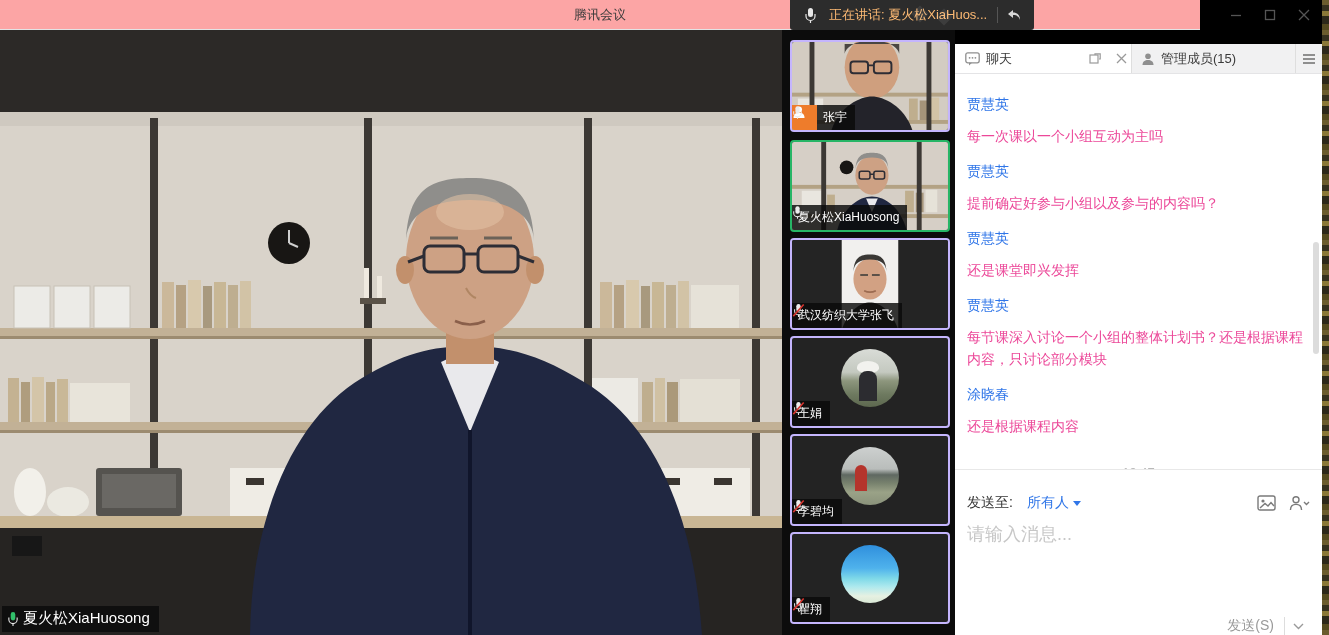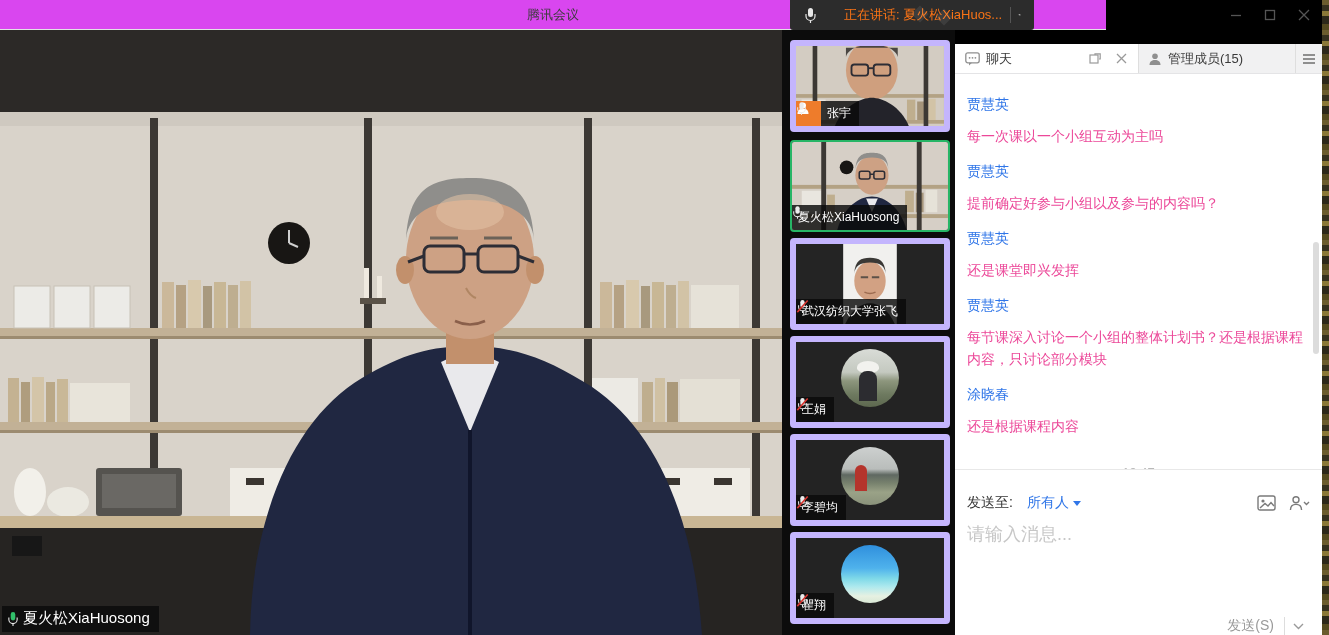--- a/index.html
+++ b/index.html
@@ -1,59 +1,59 @@
 <!DOCTYPE html>
 <html><head>
 <meta charset="utf-8">
 <style>
   * { margin:0; padding:0; box-sizing:border-box; }
   html,body { width:1329px; height:635px; overflow:hidden; }
   body { font-family:"Liberation Sans","DejaVu Sans",sans-serif; background:#000; position:relative; }
 
   
-  .titlebar { position:absolute; left:0; top:0; width:1106px; height:30px; background:#d946ef; border-bottom:1px solid #e3e3e5; }
+  .titlebar { position:absolute; left:0; top:0; width:1200px; height:30px; background:#fca5a5; border-bottom:1px solid #e3e3e5; }
   .title-text { position:absolute; left:0; top:0; width:100%; height:30px; line-height:30px; text-align:center; font-size:13px; color:#3c3c3c; }
   .win-controls { position:absolute; right:8px; top:0; height:30px; display:flex; align-items:center; }
   .win-btn { width:34px; height:30px; display:flex; align-items:center; justify-content:center; color:#555; cursor:default; }
   .win-btn svg { display:block; }
 
   
   .banner { position:absolute; left:790px; top:0; width:244px; height:30px; background:#2c2c2c; border-radius:0 0 3px 3px; display:flex; align-items:center; z-index:30; overflow:hidden; }
   .banner .wm { position:absolute; left:118px; top:4px; width:60px; height:22px; opacity:.08; }
   .banner-mic { margin-left:14px; flex:0 0 auto; }
-  .banner-text { margin-left:27px; font-size:13px; color:#f97316; white-space:nowrap; flex:1; }
+  .banner-text { margin-left:12px; font-size:13px; color:#fdba74; white-space:nowrap; flex:1; }
   .banner-sep { width:1px; height:16px; background:#555; margin:0 8px; }
   .banner-arrow { margin-right:12px; cursor:pointer; }
 
   
   .stage { position:absolute; left:0; top:30px; width:782px; height:605px; background:#111; overflow:hidden; }
   .stage svg.scene { display:block; }
   .stage-label { position:absolute; left:2px; bottom:3px; background:rgba(12,12,12,.85); color:#fff; font-size:15px; padding:3px 9px 4px 5px; display:flex; align-items:center; gap:4px; }
 
   
   .thumbs { position:absolute; left:782px; top:30px; width:173px; height:605px; background:#0c0c0c; }
-  .tile { position:absolute; left:8px; width:160px; height:92px; background:#232323; border-radius:4px; overflow:hidden; border:6px solid #c4b5fd; }
+  .tile { position:absolute; left:8px; width:160px; height:92px; background:#232323; border-radius:4px; overflow:hidden; border:2px solid #c4b5fd; }
   .tile.active { border:2px solid #27b566; }
   .tile svg, .tile .avatar-wrap { position:absolute; inset:0; }
   .tile-bottom { position:absolute; left:0; bottom:0; display:flex; align-items:stretch; z-index:2; }
   .host-badge { width:25px; height:25px; background:#ee7c2b; display:flex; align-items:center; justify-content:center; }
   .tile-label { background:rgba(10,10,10,.82); color:#fff; font-size:12px; display:flex; align-items:center; gap:5px; padding:0 8px 0 6px; height:25px; }
   .avatar-wrap { display:flex; align-items:center; justify-content:center; }
   .avatar { width:58px; height:58px; border-radius:50%; position:relative; overflow:hidden; margin-bottom:8px; }
   .avatar .cap { position:absolute; left:16px; top:12px; width:22px; height:12px; border-radius:50% 50% 40% 40%; background:#f2f2ee; }
   .avatar .fig { position:absolute; left:18px; top:22px; width:18px; height:30px; border-radius:8px 8px 0 0; background:#2c2c30; }
   .avatar .fig.red { background:#b5342c; left:14px; top:18px; width:12px; height:26px; }
 
   
   .chat { position:absolute; left:955px; top:44px; width:367px; height:605px; background:#fff; display:flex; flex-direction:column; }
   .chat-header { height:30px; display:flex; align-items:stretch; background:#fff; border-bottom:1px solid #e4e4e6; flex:0 0 auto; }
   .tab-chat { flex:0 0 176px; display:flex; align-items:center; padding-left:10px; gap:6px; font-size:13px; color:#3a3a3a; background:#fff; }
   .tab-chat .spacer { flex:1; }
   .hdr-ic { display:flex; align-items:center; justify-content:center; width:20px; height:30px; color:#9a9a9a; cursor:pointer; }
-  .tab-members { flex:1; display:flex; align-items:center; gap:6px; padding-left:9px; font-size:13px; color:#3a3a3a; background:#f1f1f2; border-left:1px solid #dedede; border-right:1px solid #dedede;margin-left:7px; }
+  .tab-members { flex:1; display:flex; align-items:center; gap:6px; padding-left:9px; font-size:13px; color:#3a3a3a; background:#f1f1f2; border-left:1px solid #dedede; border-right:1px solid #dedede; }
   .menu-btn { flex:0 0 26px; background:#f1f1f2; display:flex; align-items:center; justify-content:center; cursor:pointer; }
   .menu-btn .bars { width:12px; }
   .menu-btn .bars i { display:block; height:2px; background:#8f8f8f; margin:2px 0; }
 
   .chat-messages { flex:1; position:relative; padding:6px 12px 0 12px; overflow:hidden; }
   .msg { margin-top:12px; }
   .msg-sender { color:#3076e8; font-size:14px;margin-top:16px; }
   .msg-text { color:#ec4899; font-size:14px; margin-top:11px; line-height:22px; }
   .msg-time { text-align:center; color:#b8b8b8; font-size:13px; margin-top:28px; }
   .scroll-thumb { position:absolute; right:3px; top:168px; width:6px; height:112px; background:#dcdcdc; border-radius:3px; cursor:pointer; }

